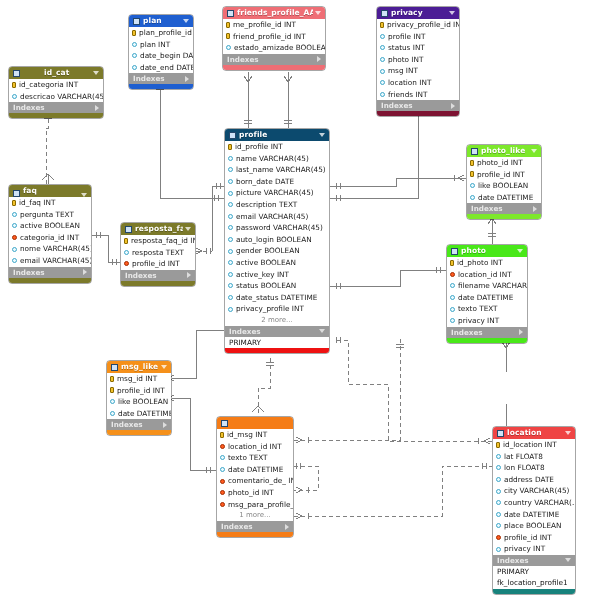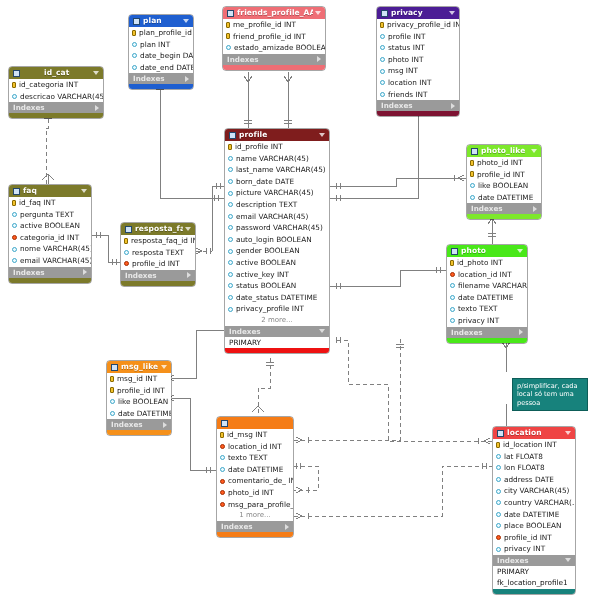--- a/index.html
+++ b/index.html
@@ -174,86 +174,86 @@
         </div>
         <div class="idxbar">
           <span class="ilabel">Indexes</span>
           <span class="arrow"></span>
         </div>
         <div class="foot" style="background: rgb(124, 122, 42);"></div>
       </div>
     </div>
     <div class="tbl" style="left: 8px; top: 184px; width: 84px;">
       <div class="shell">
+        <div class="hdr" style="background: rgb(124, 122, 42); align-items: flex-end;">
+          <span class="tblicon"></span>
+          <span class="tname">faq</span>
+          <span class="caret"></span>
+        </div>
+        <div class="cols">
+          <div class="col">
+            <span class="dot pk"></span>
+            <span>id_faq INT</span>
+          </div>
+          <div class="col">
+            <span class="dot plain"></span>
+            <span>pergunta TEXT</span>
+          </div>
+          <div class="col">
+            <span class="dot plain"></span>
+            <span>active BOOLEAN</span>
+          </div>
+          <div class="col">
+            <span class="dot fk"></span>
+            <span>categoria_id INT</span>
+          </div>
+          <div class="col">
+            <span class="dot plain"></span>
+            <span>nome VARCHAR(45)</span>
+          </div>
+          <div class="col">
+            <span class="dot plain"></span>
+            <span>email VARCHAR(45)</span>
+          </div>
+        </div>
+        <div class="idxbar">
+          <span class="ilabel">Indexes</span>
+          <span class="arrow"></span>
+        </div>
+        <div class="foot" style="background: rgb(124, 122, 42);"></div>
+      </div>
+    </div>
+    <div class="tbl" style="left: 120px; top: 222px; width: 76px;">
+      <div class="shell">
         <div class="hdr" style="background: rgb(124, 122, 42);">
           <span class="tblicon"></span>
-          <span class="tname">faq</span>
-          <span class="caret"></span>
-        </div>
-        <div class="cols">
-          <div class="col">
-            <span class="dot pk"></span>
-            <span>id_faq INT</span>
-          </div>
-          <div class="col">
-            <span class="dot plain"></span>
-            <span>pergunta TEXT</span>
-          </div>
-          <div class="col">
-            <span class="dot plain"></span>
-            <span>active BOOLEAN</span>
-          </div>
-          <div class="col">
-            <span class="dot fk"></span>
-            <span>categoria_id INT</span>
-          </div>
-          <div class="col">
-            <span class="dot plain"></span>
-            <span>nome VARCHAR(45)</span>
-          </div>
-          <div class="col">
-            <span class="dot plain"></span>
-            <span>email VARCHAR(45)</span>
+          <span class="tname">resposta_faq</span>
+          <span class="caret"></span>
+        </div>
+        <div class="cols">
+          <div class="col">
+            <span class="dot pk"></span>
+            <span>resposta_faq_id INT</span>
+          </div>
+          <div class="col">
+            <span class="dot plain"></span>
+            <span>resposta TEXT</span>
+          </div>
+          <div class="col">
+            <span class="dot fk"></span>
+            <span>profile_id INT</span>
           </div>
         </div>
         <div class="idxbar">
           <span class="ilabel">Indexes</span>
           <span class="arrow"></span>
         </div>
         <div class="foot" style="background: rgb(124, 122, 42);"></div>
       </div>
     </div>
-    <div class="tbl" style="left: 120px; top: 222px; width: 76px;">
-      <div class="shell">
-        <div class="hdr" style="background: rgb(124, 122, 42);">
-          <span class="tblicon"></span>
-          <span class="tname">resposta_faq</span>
-          <span class="caret"></span>
-        </div>
-        <div class="cols">
-          <div class="col">
-            <span class="dot pk"></span>
-            <span>resposta_faq_id INT</span>
-          </div>
-          <div class="col">
-            <span class="dot plain"></span>
-            <span>resposta TEXT</span>
-          </div>
-          <div class="col">
-            <span class="dot fk"></span>
-            <span>profile_id INT</span>
-          </div>
-        </div>
-        <div class="idxbar">
-          <span class="ilabel">Indexes</span>
-          <span class="arrow"></span>
-        </div>
-        <div class="foot" style="background: rgb(124, 122, 42);"></div>
-      </div>
-    </div>
     <div class="tbl" style="left: 128px; top: 14px; width: 66px;">
       <div class="shell">
         <div class="hdr" style="background: rgb(31, 95, 208);">
           <span class="tblicon"></span>
           <span class="tname">plan</span>
           <span class="caret"></span>
         </div>
         <div class="cols">
           <div class="col">
             <span class="dot pk"></span>
@@ -346,21 +346,21 @@
         </div>
         <div class="idxbar">
           <span class="ilabel">Indexes</span>
           <span class="arrow"></span>
         </div>
         <div class="foot" style="background: rgb(125, 19, 50);"></div>
       </div>
     </div>
     <div class="tbl" style="left: 224px; top: 128px; width: 106px;">
       <div class="shell">
-        <div class="hdr" style="background: #7f1d1d;">
+        <div class="hdr" style="background: #0c4a6e;">
           <span class="tblicon"></span>
           <span class="tname">profile</span>
           <span class="caret"></span>
         </div>
         <div class="cols">
           <div class="col">
             <span class="dot pk"></span>
             <span>id_profile INT</span>
           </div>
           <div class="col">
@@ -633,14 +633,13 @@
           <span class="ilabel">Indexes</span>
           <span class="arrowdn"></span>
         </div>
         <div class="idxlist">
           <div class="idxrow">PRIMARY</div>
           <div class="idxrow">fk_location_profile1</div>
         </div>
         <div class="foot" style="background: rgb(23, 130, 124);"></div>
       </div>
     </div>
-    <div class="note" style="left: 512px; top: 378px; width: 76px; min-height: 26px; background: rgb(23, 130, 124);">p/simplificar, cada local só tem uma pessoa</div>
   </div>
 
 </body></html>

